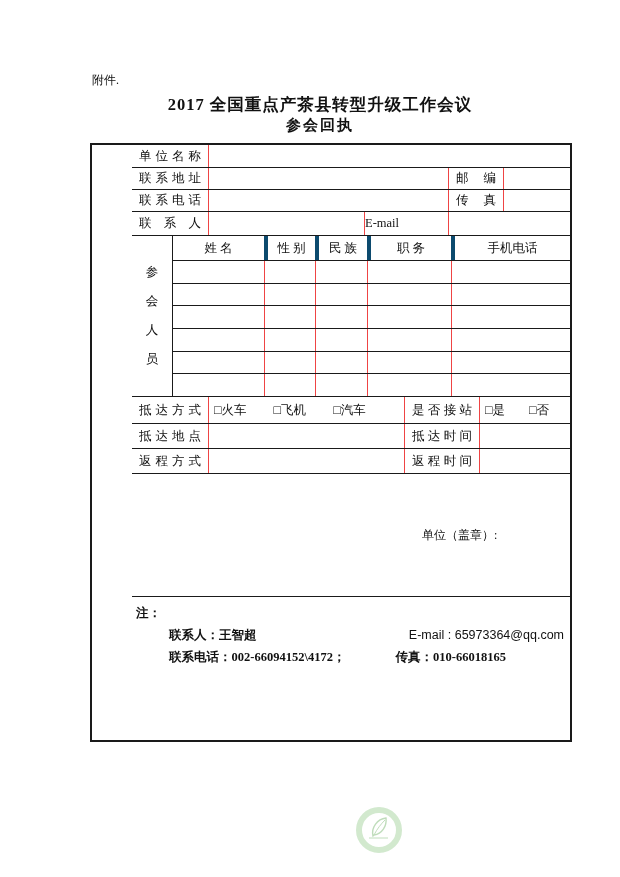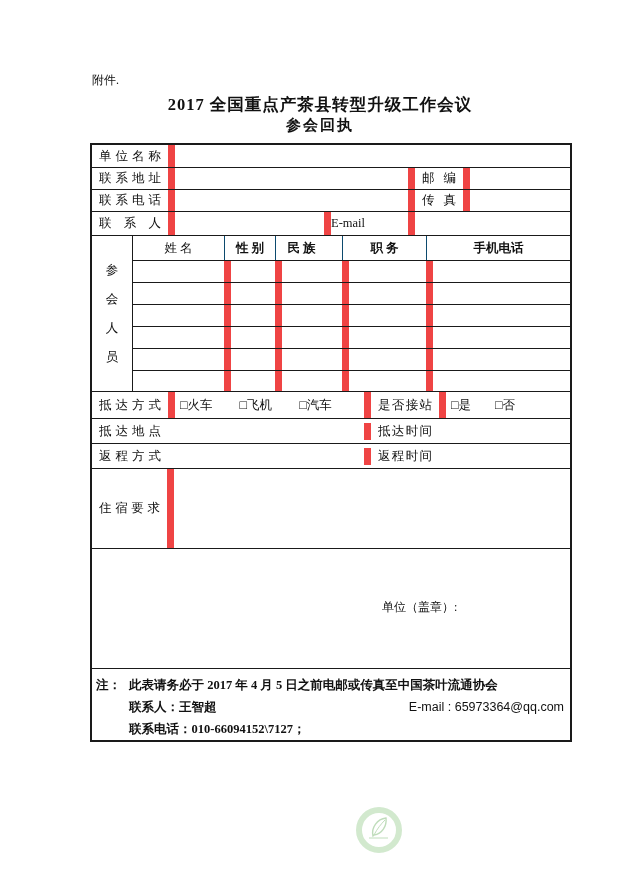--- a/index.html
+++ b/index.html
@@ -24,27 +24,28 @@
     text-align: center; font-weight: 700; font-size: 15px;
     letter-spacing: 2px;
   }
 
   .form-container {
     position: absolute; left: 90px; top: 143px;
     width: 482px; height: 599px;
     border: 2px solid #1a1a1a;
     display: flex; flex-direction: column;
     font-size: 12.5px;
+    padding-left: 40px;
   }
   .band { display: flex; flex-direction: column; }
   .band + .band { border-top: 1px solid #1a1a1a; }
   .frow { display: flex; flex-direction: row; }
   .frow + .frow { border-top: 1px solid #1a1a1a; }
   .cell { display: flex; align-items: center; overflow: hidden; }
-  .cell + .cell { border-left: 7px solid #ef4444; }
+  .cell + .cell { border-left: 1px solid #ef4444; }
 
   .lbl {
     display: block;
     text-align: justify; text-align-last: justify;
     padding: 0 7px;
     align-self: center;
     width: 100%;
   }
   .w-label  { width: 76px; flex: none; }
   .w-label2 { width: 75px; flex: none; }
@@ -62,31 +63,31 @@
   .participants { height: 161px; flex-direction: row; }
   .v-label {
     width: 40px; flex: none;
     display: flex; flex-direction: column;
     align-items: center; justify-content: center;
     gap: 12px; font-size: 12.5px;
   }
   .p-right { flex: 1 1 auto; display: flex; flex-direction: column; border-left: 1px solid #1a1a1a; }
   .p-head { display: flex; height: 24px; flex: none; }
   .p-head .cell { justify-content: center; }
-  .p-head .cell + .cell { border-left: 1px solid #0c4a6e; font-weight: bold; }
+  .p-head .cell + .cell { border-left: 4px solid #0c4a6e; }
   .p-rows { flex: 1 1 auto; display: flex; flex-direction: column; }
   .p-row { display: flex; flex: 1 1 0; border-top: 1px solid #1a1a1a; }
   .c-name   { width: 91px; flex: none; }
   .c-gender { width: 51px; flex: none; }
   .c-ethnic { width: 52px; flex: none; }
-  .c-duty   { width: 84px; flex: none; margin-left: 15px; }
+  .c-duty   { width: 84px; flex: none; }
   .c-phone  { flex: 1 1 auto; }
 
   
-  .rC { height: 25px; align-items: center; }
+  .rC { height: 25px; }
   .rC1 { height: 26px; }
   .w-opts { width: 196px; flex: none; padding-left: 5px; gap: 27px; }
   .w-pickup-lbl { width: 75px; flex: none; }
   .w-pickup-opts { flex: 1 1 auto; padding-left: 5px; gap: 24px; }
   .chk { white-space: nowrap; }
 
   
   .rD { height: 79px; }
 
   
@@ -258,46 +259,38 @@
           <span class="lbl">返程方式</span>
         </div>
       <div class="cell w-opts"></div>
       <div class="cell w-pickup-lbl">
           <span class="lbl">返程时间</span>
         </div>
       <div class="cell grow"></div>
     </div>
   </div>
 
-  <div class="band">
-    <div class="frow rD">
-      <div class="cell w-label2">
-          <span class="lbl">住宿要求</span>
-        </div>
-      <div class="cell grow"></div>
-    </div>
-  </div>
 
   <div class="band sign-band">
     <div class="sign-block">
       <div>单位（盖章）:</div>
     </div>
   </div>
 
   <div class="band note-band">
     <div class="note-line1">
       <span class="note-prefix">注：</span>
-      <span>此表请务必于 2017 年 4 月 5 日之前电邮或传真至中国茶叶流通协会</span>
     </div>
     <div class="note-line2">
       <span>联系人：王智超</span>
       <span class="note-email">E-mail : 65973364@qq.com</span>
     </div>
     <div class="note-line3">
-      <span>联系电话：010-66094152\7127；</span>
+      <span>联系电话：002-66094152\4172；</span>
+      <span class="note-fax">传真：010-66018165</span>
     </div>
   </div>
 
 </div>
 
 <div class="watermark">
   <svg width="48" height="48" viewBox="0 0 48 48">
     <circle cx="24" cy="24" r="20" fill="none" stroke="#9fcf97" stroke-width="6" opacity="0.85"></circle>
     <circle cx="24" cy="24" r="16" fill="#ffffff" opacity="0.9"></circle>
     <path d="M18 30 C16 22, 22 13, 31 12 C32 20, 27 28, 19 29 Z" fill="none" stroke="#8cc184" stroke-width="1.4"></path>

